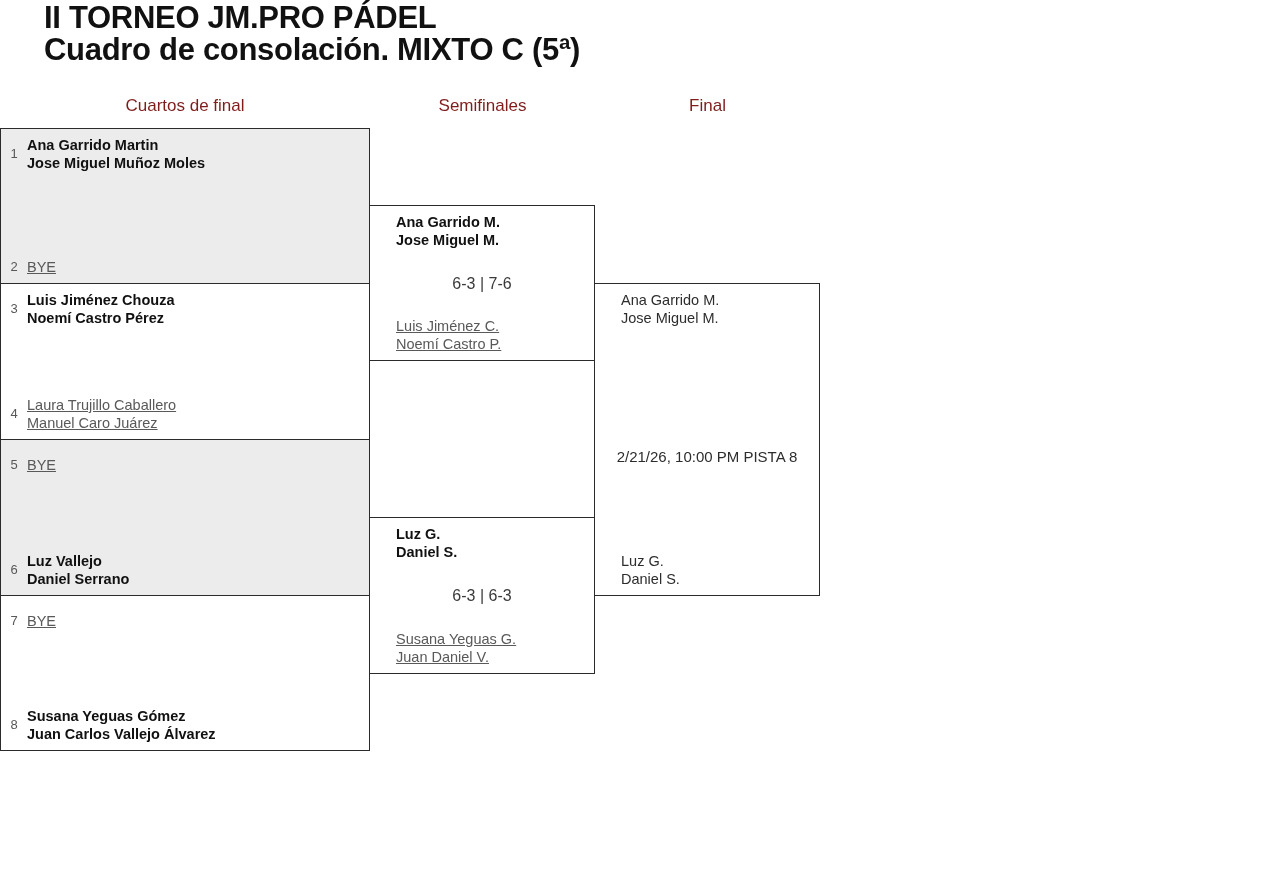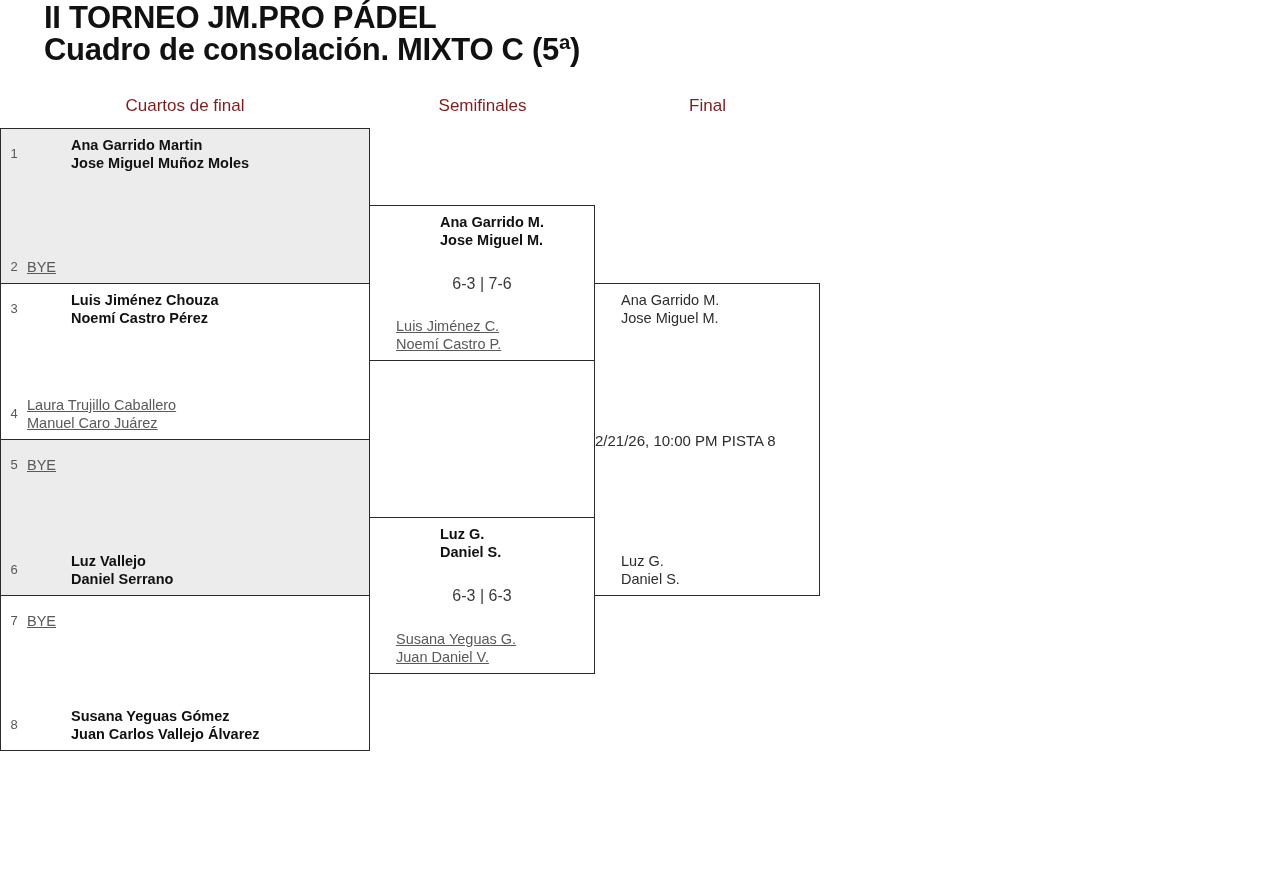--- a/index.html
+++ b/index.html
@@ -103,41 +103,42 @@
     color: #585858;
     line-height: 18px;
     padding-top: 9px;
   }
   .names {
     flex: 1 1 auto;
     font-size: 14.5px;
     line-height: 18px;
     padding-right: 6px;
   }
-  .names.win  { font-weight: bold; color: #111111; margin-left: 44px; }
+  .names.win  { font-weight: bold; color: #111111; }
   .names.lose { font-weight: normal; color: #595959; text-decoration: underline; }
   .names.pend { font-weight: normal; color: #2d2d2d; }
   .names .n2 { display: block; }
   .names.single { padding-top: 9px; }
 
   .score {
     position: absolute;
     left: 0; width: 100%;
     text-align: center;
     font-size: 16px;
     color: #3a3a3a;
     line-height: 18px;
   }
   .schedule {
     position: absolute;
     left: 0; width: 100%;
-    text-align: left;
+    text-align: center;
     font-size: 15px;
     color: #2d2d2d;
     line-height: 18px;
+    margin-top: 16px;
   }
 
   
   #m-qf-0 { left: 0px; top: 0px;   width: 370px; height: 156px; }
   #m-qf-1 { left: 0px; top: 155px; width: 370px; height: 157px; }
   #m-qf-2 { left: 0px; top: 311px; width: 370px; height: 157px; }
   #m-qf-3 { left: 0px; top: 467px; width: 370px; height: 156px; }
   #m-qf-0 .names.single, #m-qf-2 .names.single { }
 
   

